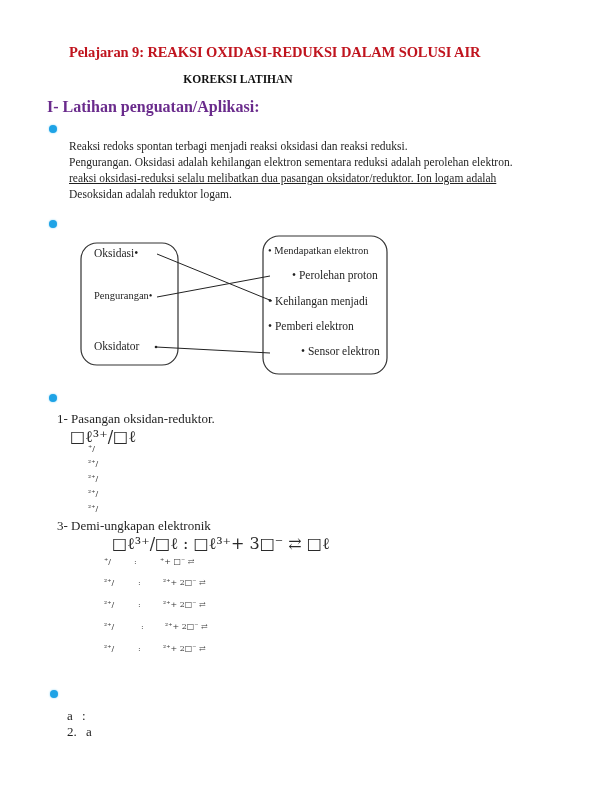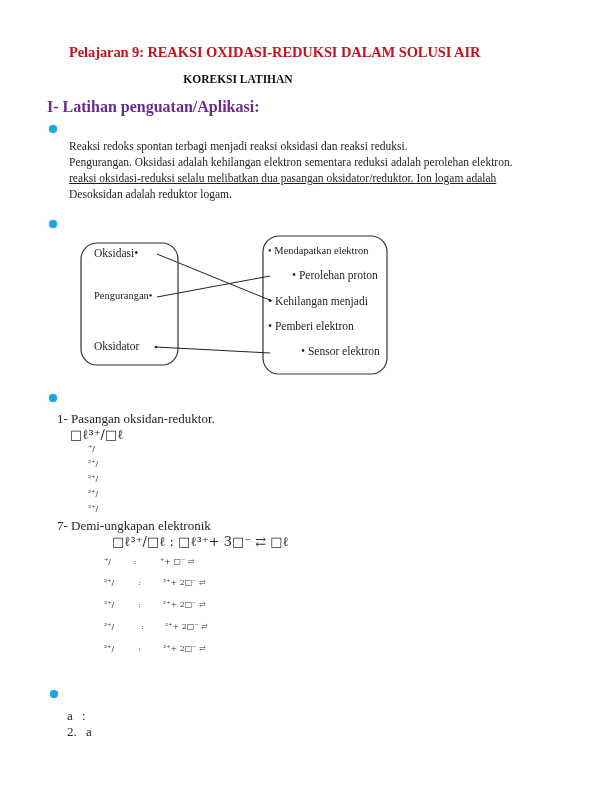--- a/index.html
+++ b/index.html
@@ -7,21 +7,21 @@
            font-family: "Liberation Serif", "DejaVu Serif", serif; color: #1a1a1a; }
     .abs { position: absolute; white-space: nowrap; }
     .title { left: 69px; top: 44px; font-size: 14.5px; font-weight: bold; color: #c0141e; letter-spacing: -0.1px; }
     .subtitle { left: 0; width: 476px; top: 73px; text-align: center; font-size: 11.5px; font-weight: bold; color: #111; }
     .section { left: 47px; top: 98px; font-size: 16px; font-weight: bold; color: #6a2b8c; }
     .bullet { width: 8px; height: 8px; border-radius: 50%; background: #1ea3e6;
               box-shadow: 0 0 2px #7fd0f5; }
     .para { left: 47px; font-size: 11.5px; line-height: 15.5px; color: #1f1f1f; margin-left: 22px; }
     .diag-text { font-size: 11.5px; color: #1f1f1f; }
     .diag-text-sm { font-size: 10.5px; color: #1f1f1f; text-align: center; }
-    .eq { font-size: 13px; color: #2a2a2a; font-family: "DejaVu Serif", serif; }
+    .eq { font-size: 16px; color: #2a2a2a; font-family: "DejaVu Serif", serif; }
     .eq-sm { font-size: 8px; color: #333; font-family: "DejaVu Serif", serif; }
     .list-h { font-size: 13px; color: #1f1f1f; }
     svg { position: absolute; left: 0; top: 0; }
   </style>
 </head>
 <body>
 
 <div class="abs title">Pelajaran 9: REAKSI OXIDASI-REDUKSI DALAM SOLUSI AIR</div>
 <div class="abs subtitle">KOREKSI LATIHAN</div>
 <div class="abs section">I- Latihan penguatan/Aplikasi:</div>
@@ -55,21 +55,21 @@
 
 <div class="abs bullet" style="left:49px; top:394px;"></div>
 <div class="abs list-h" style="left:57px; top:411px;">1- Pasangan oksidan-reduktor.</div>
 <div class="abs eq" style="left:70px; top:427px;">□ℓ³⁺/□ℓ</div>
 <div class="abs eq-sm" style="left:88px; top:444px;">⁺/</div>
 <div class="abs eq-sm" style="left:88px; top:459px;">²⁺/</div>
 <div class="abs eq-sm" style="left:88px; top:474px;">²⁺/</div>
 <div class="abs eq-sm" style="left:88px; top:489px;">²⁺/</div>
 <div class="abs eq-sm" style="left:88px; top:504px;">²⁺/</div>
 
-<div class="abs list-h" style="left:57px; top:518px;">7- Demi-ungkapan elektronik</div>
+<div class="abs list-h" style="left:57px; top:518px;">3- Demi-ungkapan elektronik</div>
 <div class="abs eq" style="left:85px; top:534px;margin-left:27px;">□ℓ³⁺/□ℓ : □ℓ³⁺+ 3□⁻ ⇄ □ℓ</div>
 
 <div class="abs eq-sm" style="left:104px; top:557px;">⁺/</div>
 <div class="abs eq-sm" style="left:134px; top:557px;">:</div>
 <div class="abs eq-sm" style="left:160px; top:557px;">⁺+ □⁻ ⇄</div>
 
 <div class="abs eq-sm" style="left:104px; top:578px;">²⁺/</div>
 <div class="abs eq-sm" style="left:138px; top:578px;">:</div>
 <div class="abs eq-sm" style="left:163px; top:578px;">²⁺+ 2□⁻ ⇄</div>
 

